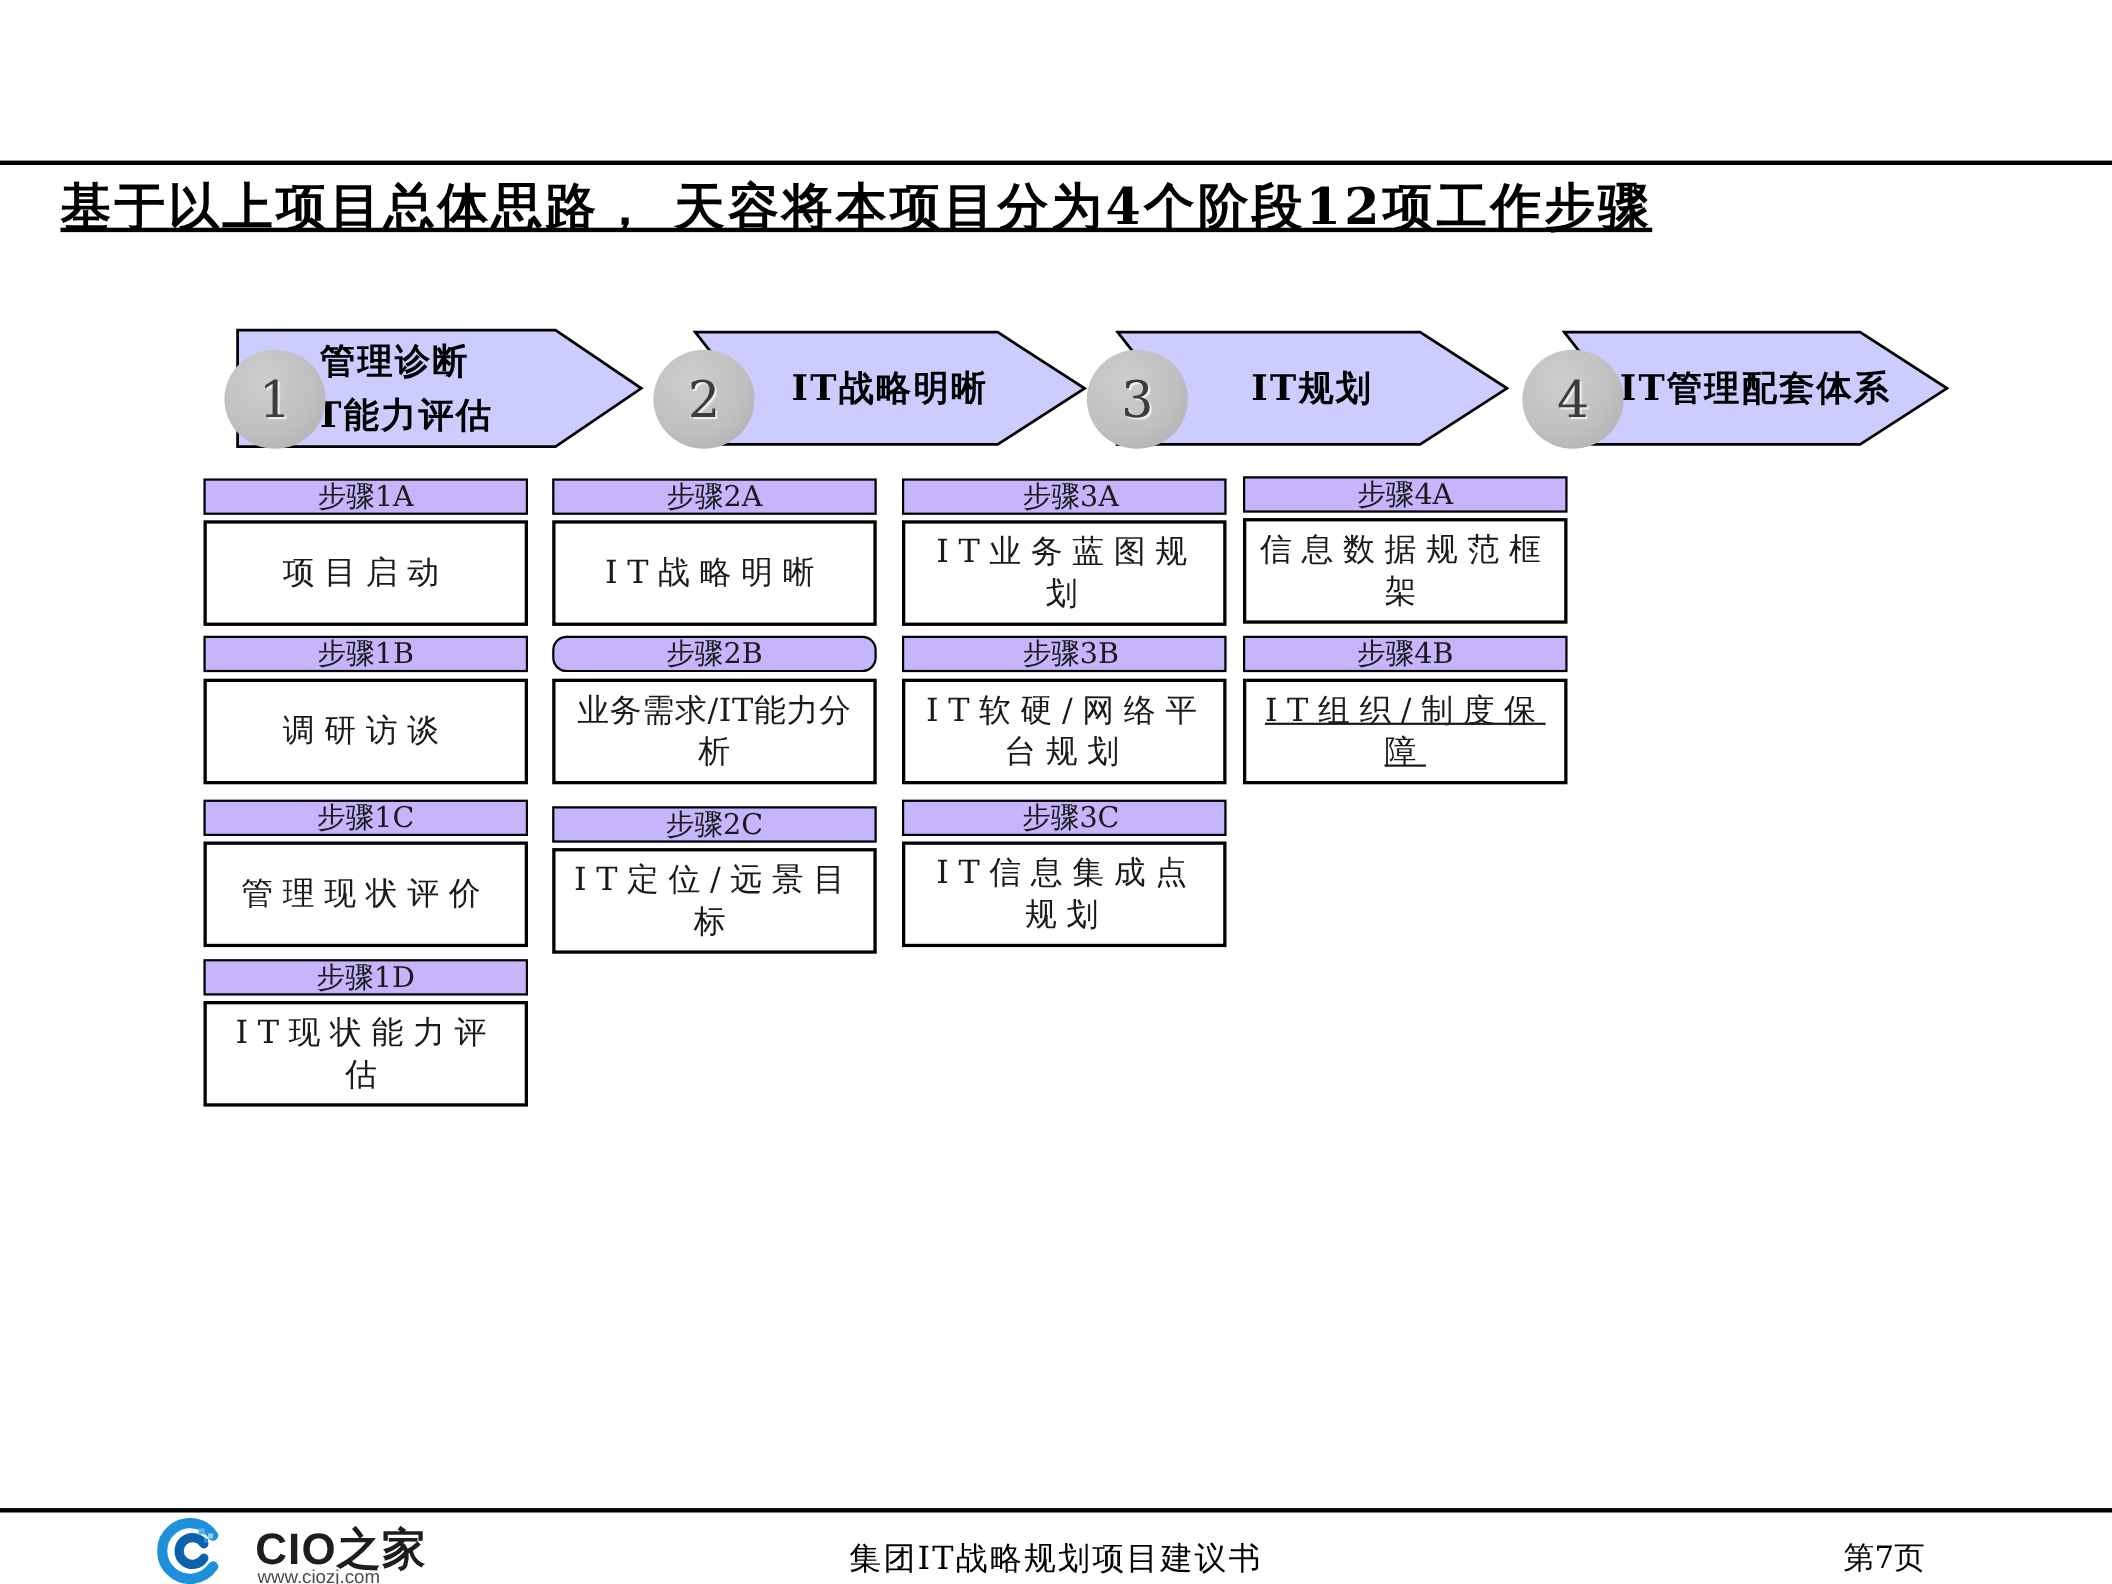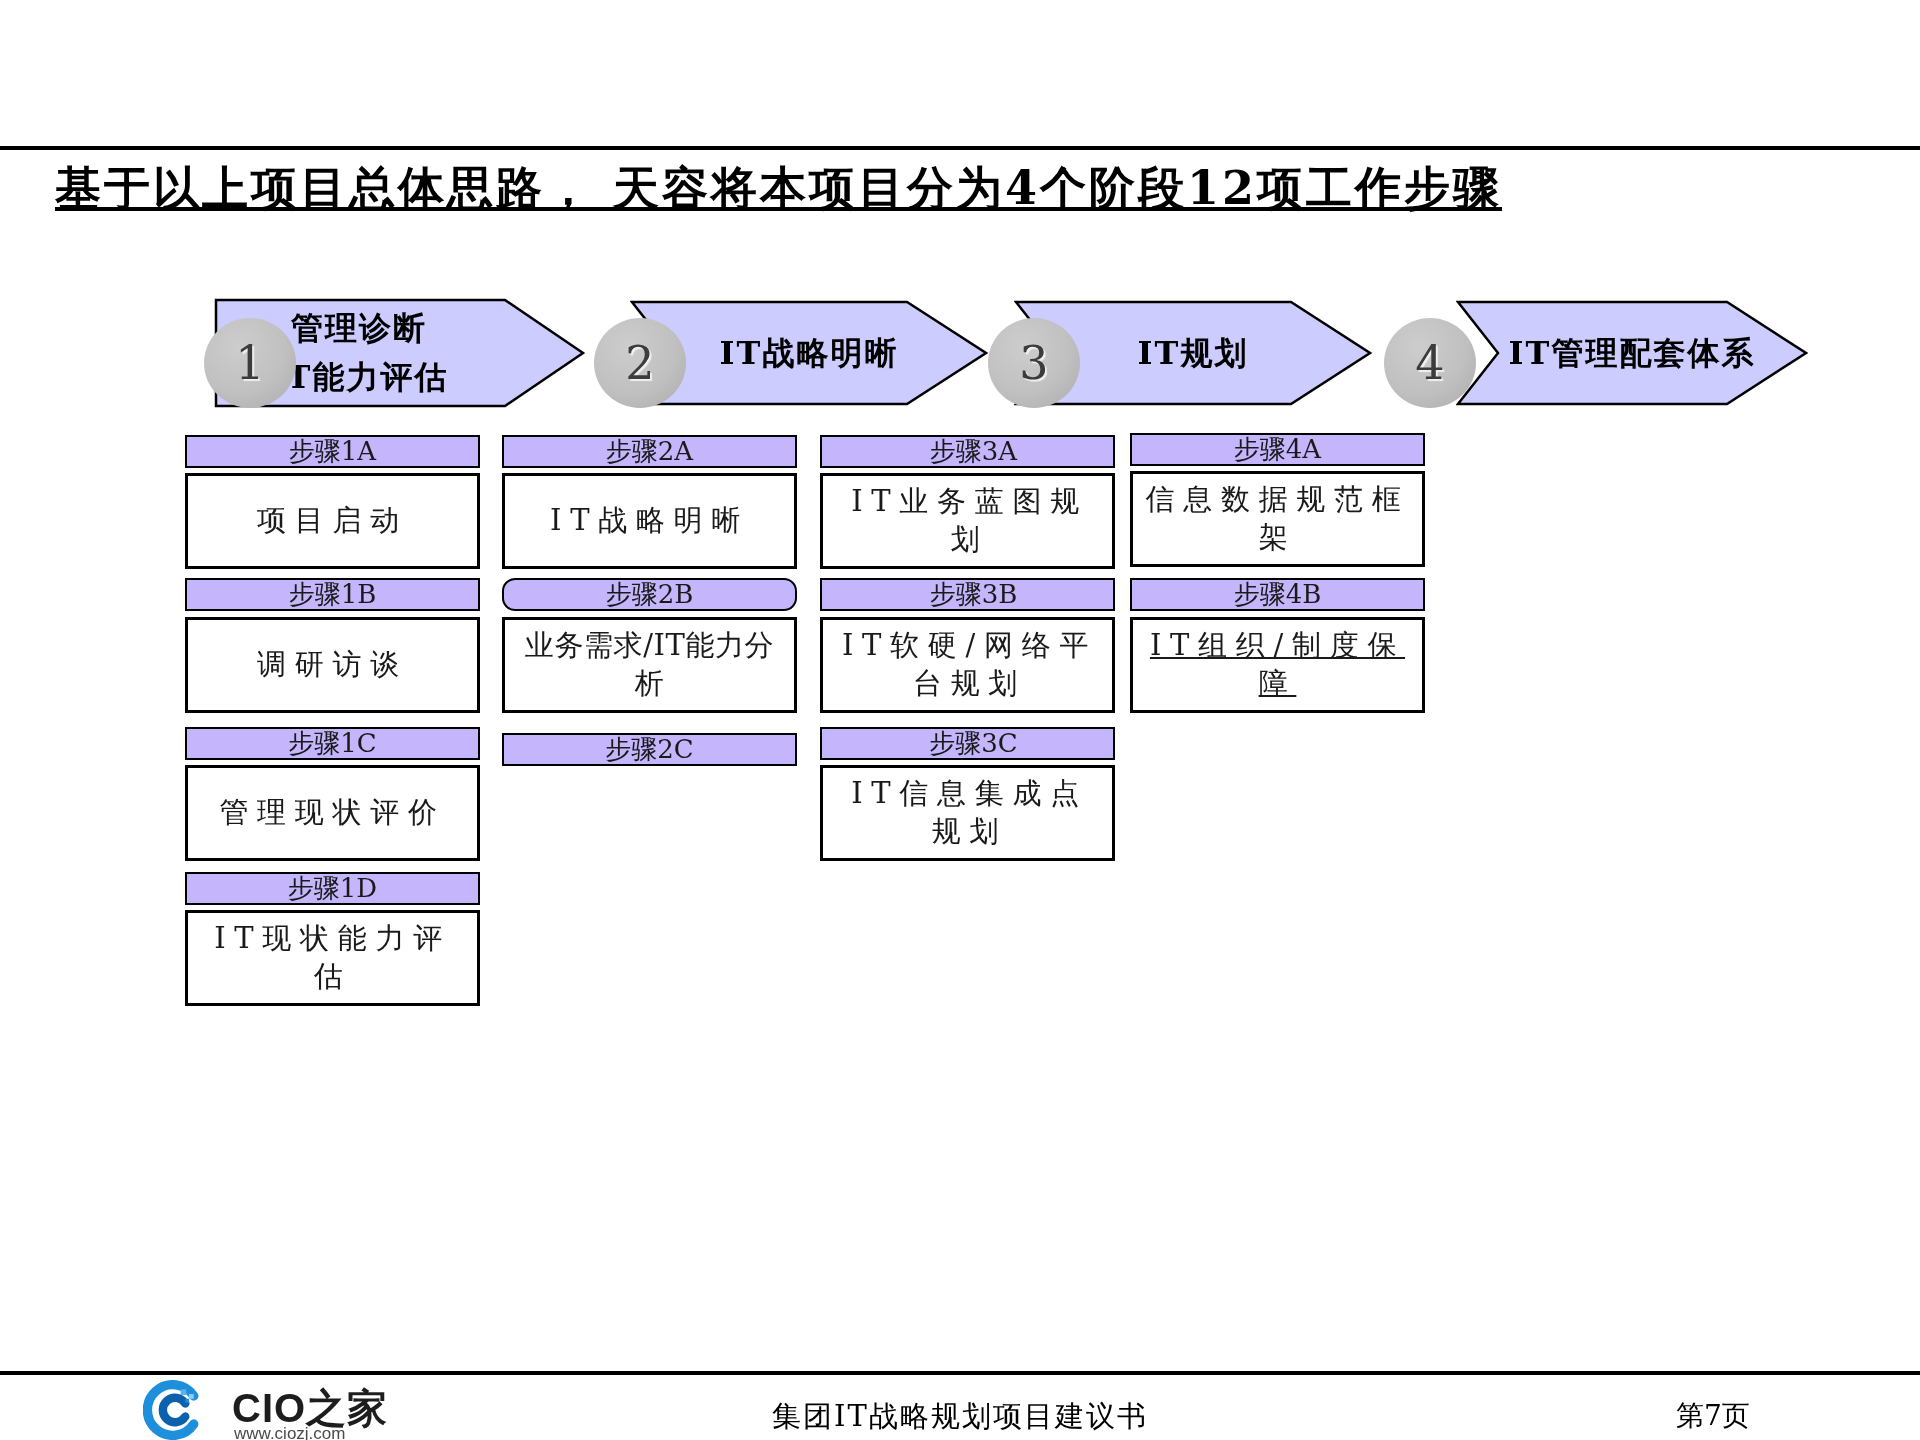--- a/index.html
+++ b/index.html
@@ -182,21 +182,21 @@
 
   <div class="phase-arrow" style="left:1014px; top:300px; width:358px; height:106px;">
     <svg width="358" height="106" viewBox="0 0 358 106">
       <polygon points="2,2 277,2 356,53 277,104 2,104 42,53" fill="#ccccff" stroke="#000000" stroke-width="2.5"></polygon>
     </svg>
     <div class="arrow-label" style="width:358px; height:106px;">
       <span>IT规划</span>
     </div>
   </div>
 
-  <div class="phase-arrow" style="left:1456px; top:300px; width:352px; height:122px;">
+  <div class="phase-arrow" style="left:1420px; top:300px; width:352px; height:122px;">
     <svg width="352" height="106" viewBox="0 0 352 106">
       <polygon points="2,2 271,2 350,53 271,104 2,104 42,53" fill="#ccccff" stroke="#000000" stroke-width="2.5"></polygon>
     </svg>
     <div class="arrow-label" style="width:352px; height:106px;">
       <span>IT管理配套体系</span>
     </div>
   </div>
 
   <div class="phase-circle" style="left:204px; top:318px;">
     <span>1</span>
@@ -218,20 +218,21 @@
   <div class="step-header c1" style="top:727px;">步骤1C</div>
   <div class="step-box c1" style="top:765px;">管理现状评价</div>
   <div class="step-header c1" style="top:872px;">步骤1D</div>
   <div class="step-box c1" style="top:910px;">IT现状能力评估</div>
 
   <div class="step-header c2" style="top:435px;">步骤2A</div>
   <div class="step-box c2" style="top:473px;">IT战略明晰</div>
   <div class="step-header c2" style="top:578px;border-radius:13px;">步骤2B</div>
   <div class="step-box c2 tight" style="top:617px;">业务需求/IT能力分析</div>
   <div class="step-header c2" style="top:733px;">步骤2C</div>
+  <div class="step-box c2" style="top:771px;">IT定位/远景目标</div>
 
   <div class="step-header c3" style="top:435px;">步骤3A</div>
   <div class="step-box c3" style="top:473px;">IT业务蓝图规划</div>
   <div class="step-header c3" style="top:578px;">步骤3B</div>
   <div class="step-box c3" style="top:617px;">IT软硬/网络平台规划</div>
   <div class="step-header c3" style="top:727px;">步骤3C</div>
   <div class="step-box c3" style="top:765px;">IT信息集成点规划</div>
 
   <div class="step-header c4" style="top:433px;">步骤4A</div>
   <div class="step-box c4" style="top:471px;">信息数据规范框架</div>

